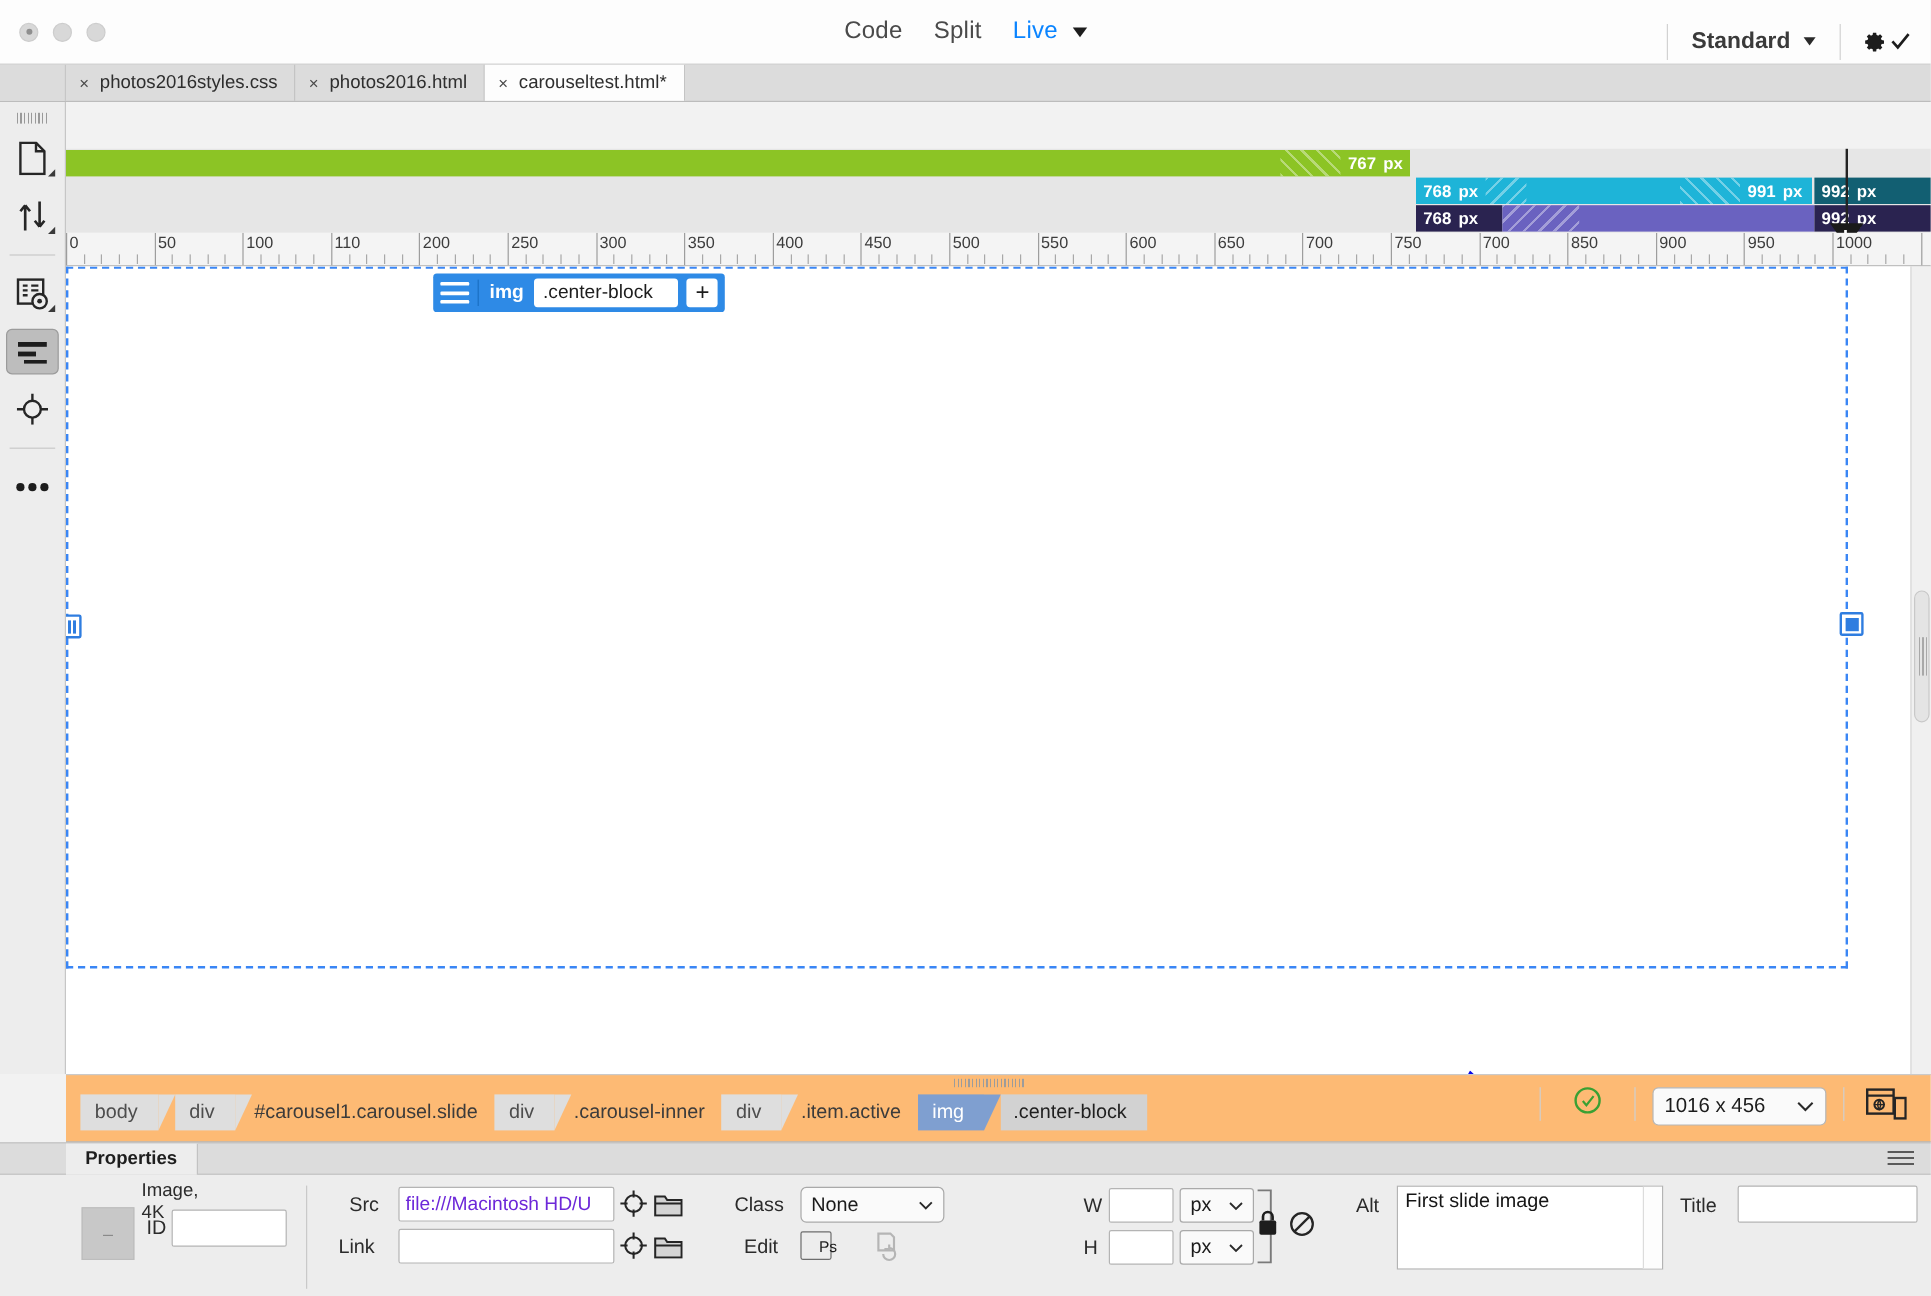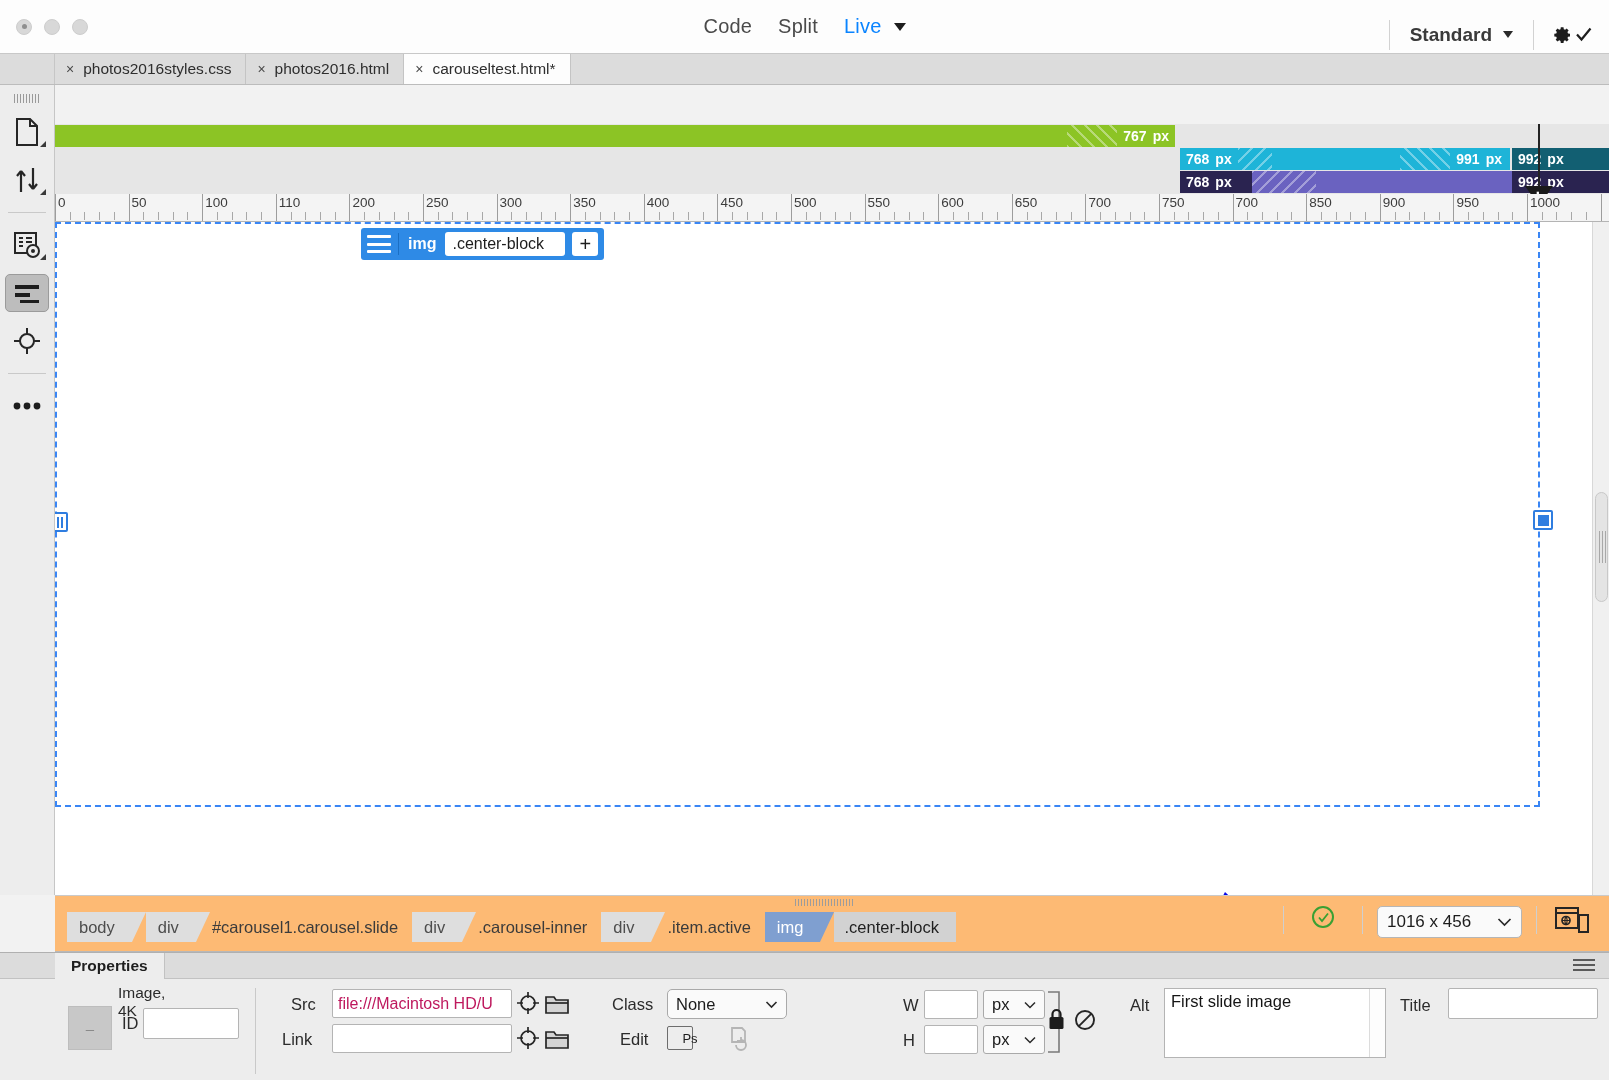--- a/index.html
+++ b/index.html
@@ -307,21 +307,21 @@
   .props-menu {
     position: absolute; right: 14px; top: 6px; width: 22px; height: 15px;
     background: repeating-linear-gradient(180deg,#5a5a5a 0 2px,transparent 2px 5px);
   }
   .props-body { position: absolute; left: 0; top: 27px; width: 1609px; height: 101px; }
 
   .pcol { position: absolute; top: 0; height: 101px; }
   .pfield-label { font-size: 16.5px; color: #2b2b2b; }
   .ptext {
     background: #fff; border: 1px solid #b4b4b4; border-radius: 2px;
-    height: 28px; font-size: 16px; padding: 0 5px; color: #be185d;
+    height: 28px; font-size: 16px; padding: 0 5px; color: #6d28d9;
     font-family: "Liberation Sans", sans-serif;
   }
   .psel {
     background: #fafafa; border: 1px solid #a9a9a9; border-radius: 5px;
     height: 30px; display: flex; align-items: center; justify-content: space-between;
     padding: 0 8px; font-size: 16.5px; color: #1b1b1b;
   }
   .swatch-img {
     width: 44px; height: 44px; background: #c8c8c8; border: 1px solid #bdbdbd;
     display: flex; align-items: center; justify-content: center;

